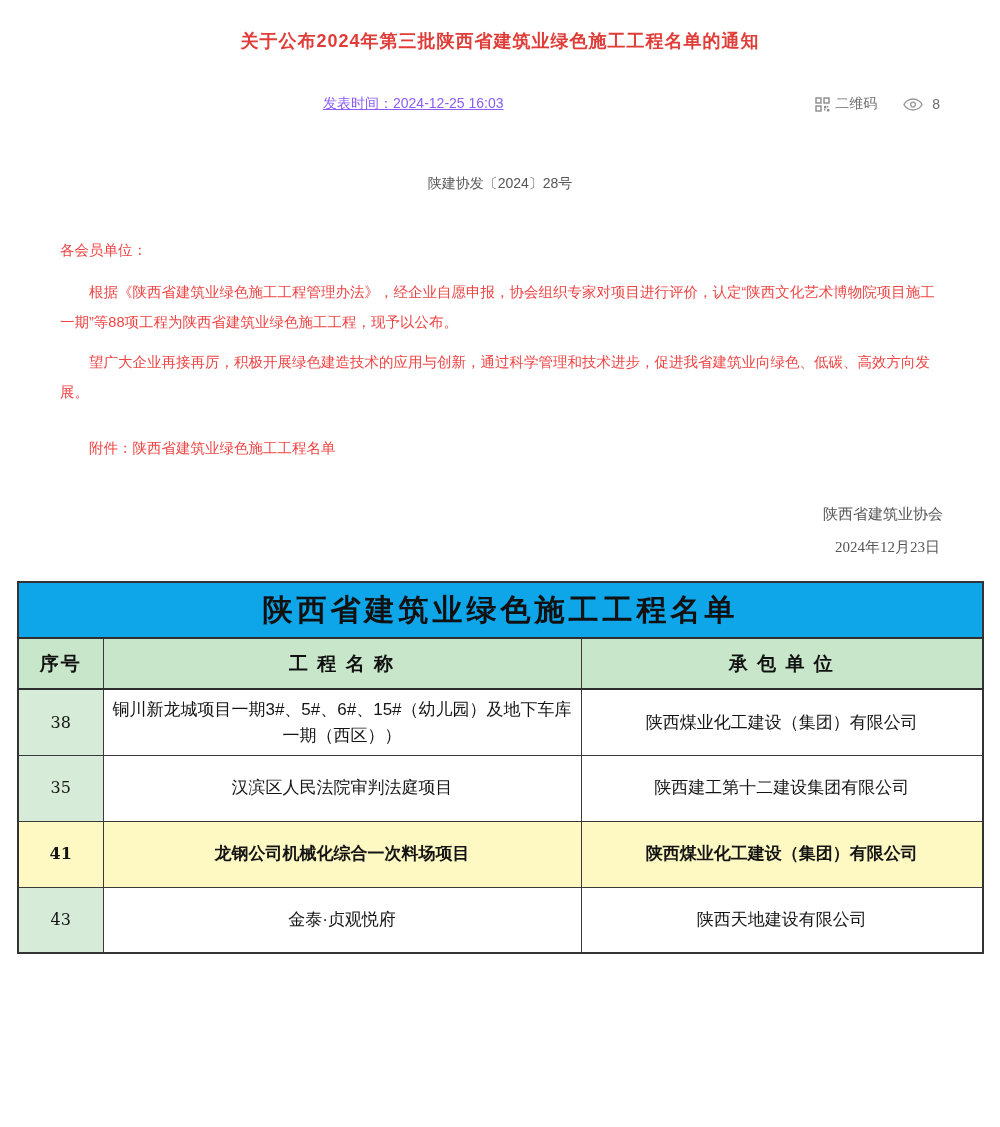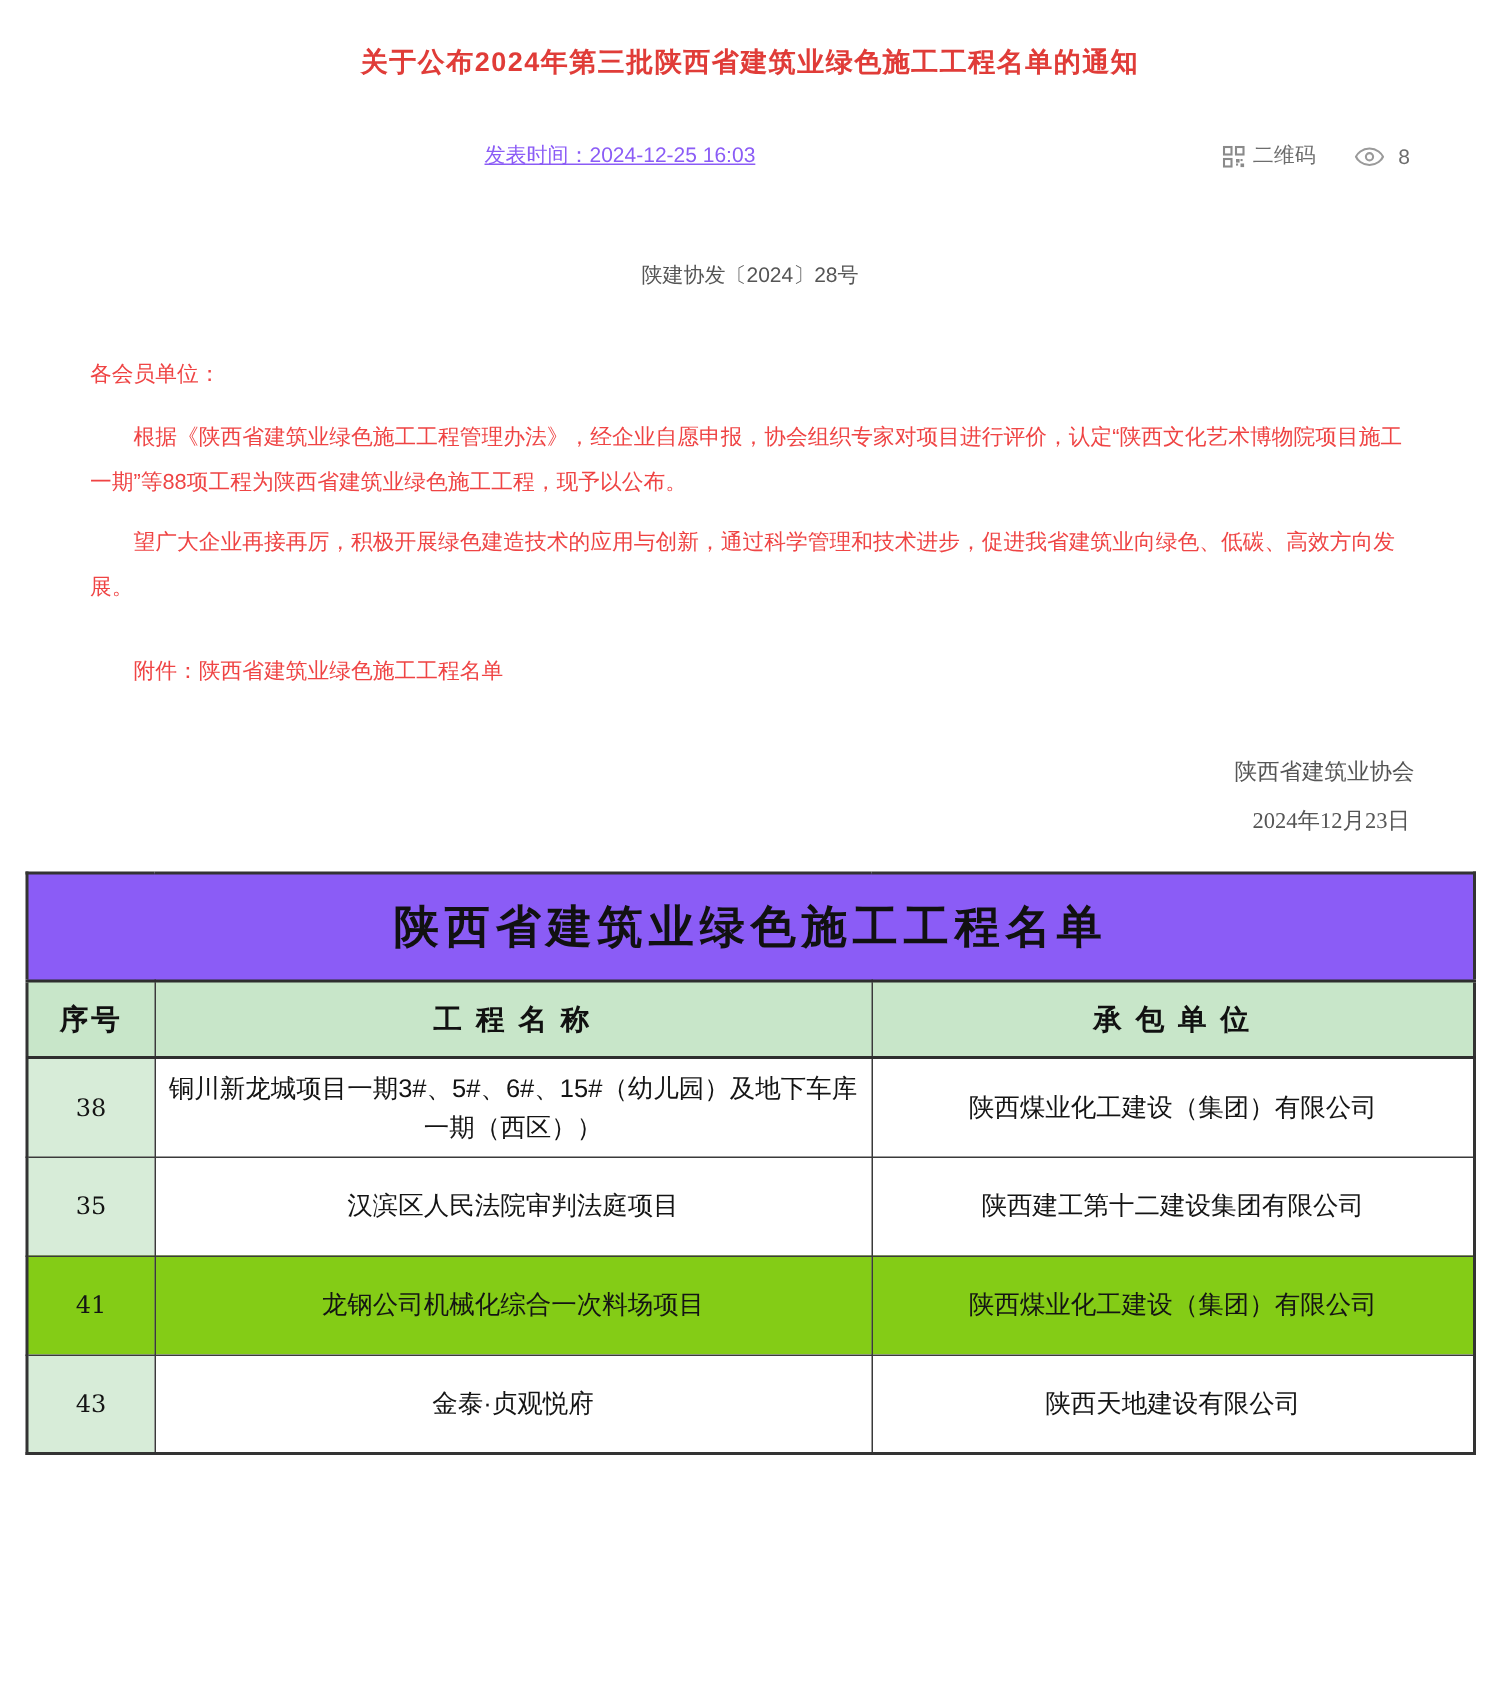--- a/index.html
+++ b/index.html
@@ -86,26 +86,26 @@
     width: 965px;
     border-collapse: collapse;
     table-layout: fixed;
     border: 2px solid #333333;
   }
   col.c-no  { width: 85px; }
   col.c-prj { width: 478px; }
   col.c-ctr { width: 402px; }
 
   tr.title-row th {
-    background: #8b5cf6;
+    background: #0ea5e9;
     color: #111111;
     font-size: 30px;
     font-weight: bold;
     letter-spacing: 4px;
-    height: 72px;
+    height: 56px;
     border-bottom: 2px solid #2e2e2e;
     text-align: center;
   }
   tr.header-row th {
     background: #c8e6c9;
     color: #111111;
     font-size: 19px;
     font-weight: bold;
     height: 51px;
     text-align: center;
@@ -123,22 +123,22 @@
     line-height: 26px;
     padding: 6px 8px;
     background: #ffffff;
   }
   tbody td.no {
     background: #d7ecd8;
     font-family: "DejaVu Serif", serif;
     font-size: 16px;
   }
   tbody tr.highlight td {
-    background: #84cc16;
-    font-weight: normal;
+    background: #fef9c3;
+    font-weight: bold;
   }
 </style>
 </head>
 <body>
 
 <h1 class="doc-title">关于公布2024年第三批陕西省建筑业绿色施工工程名单的通知</h1>
 
 <div class="meta-row">
   <span class="publish-time">发表时间：2024-12-25 16:03</span>
   <span class="meta-actions">

